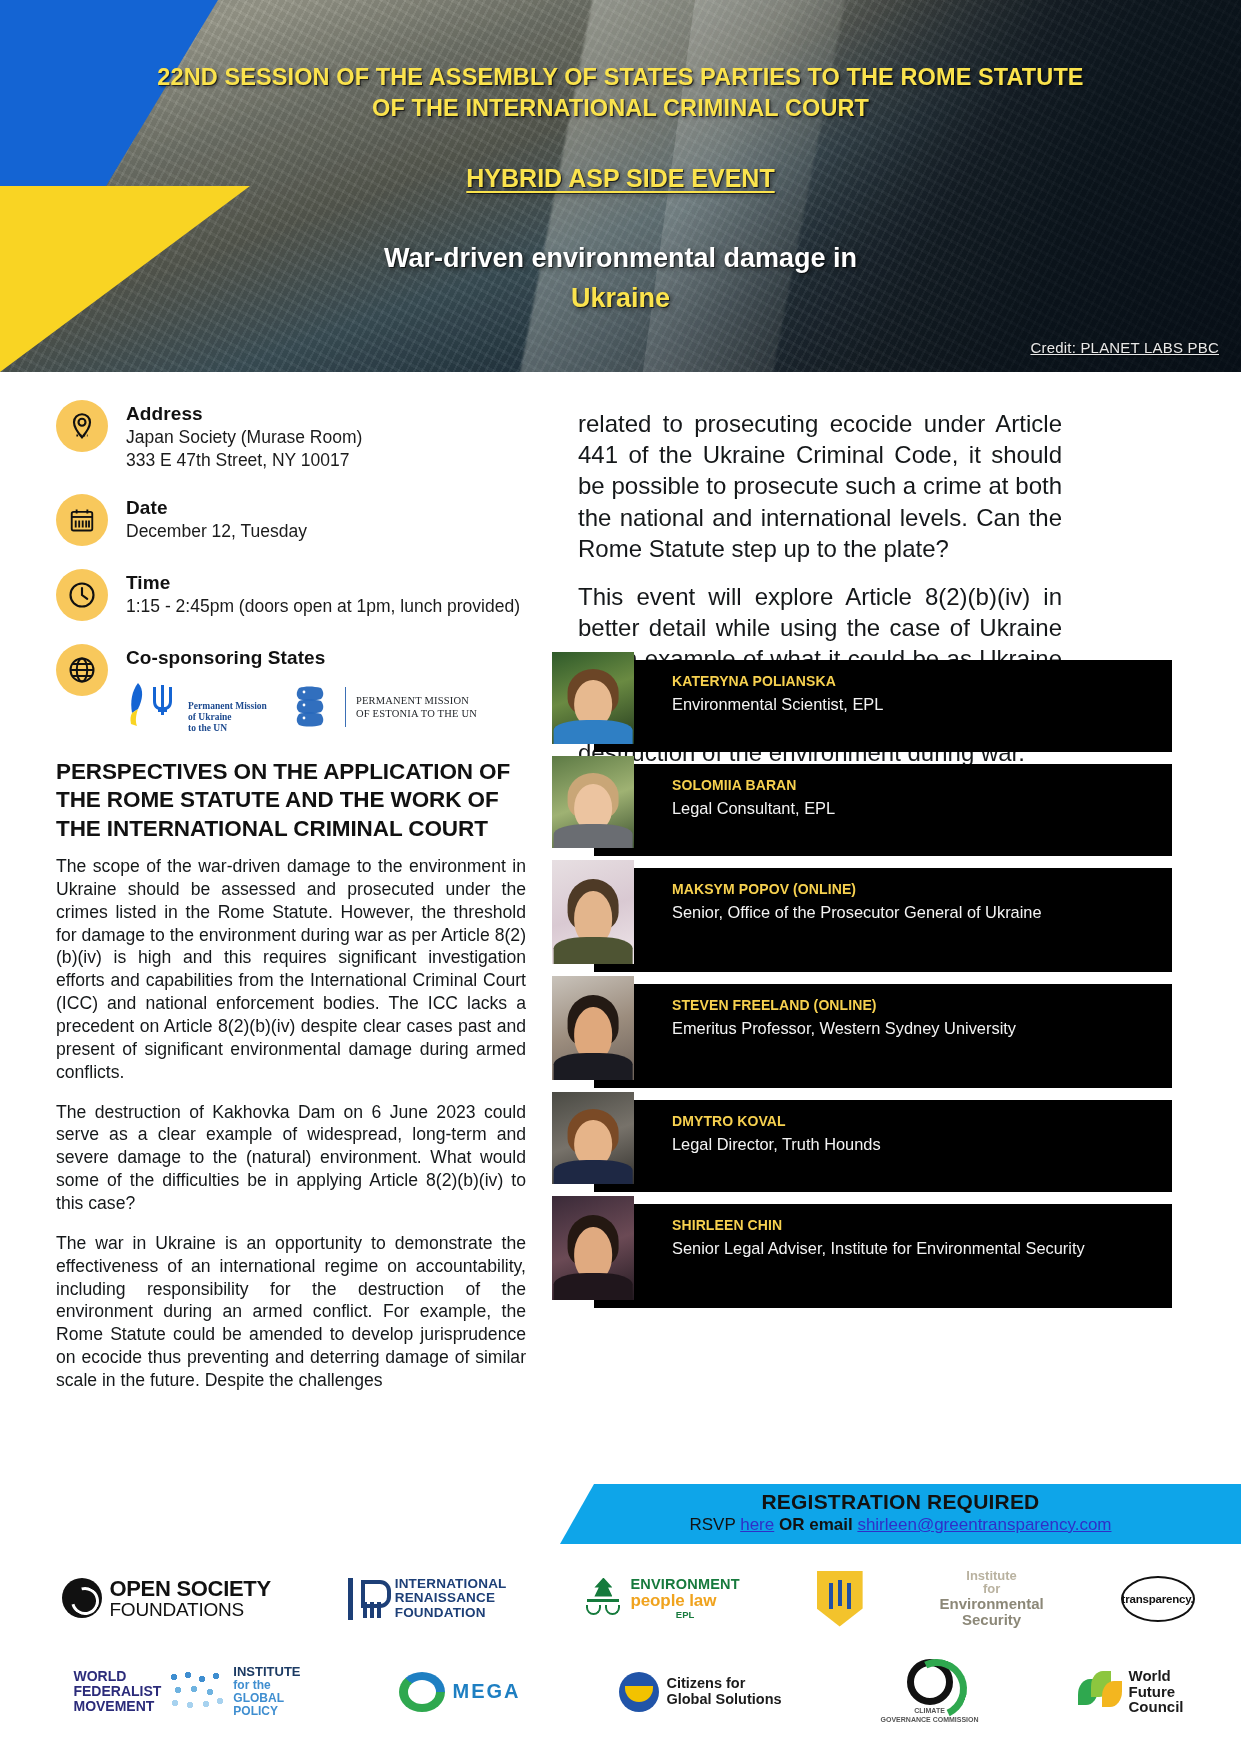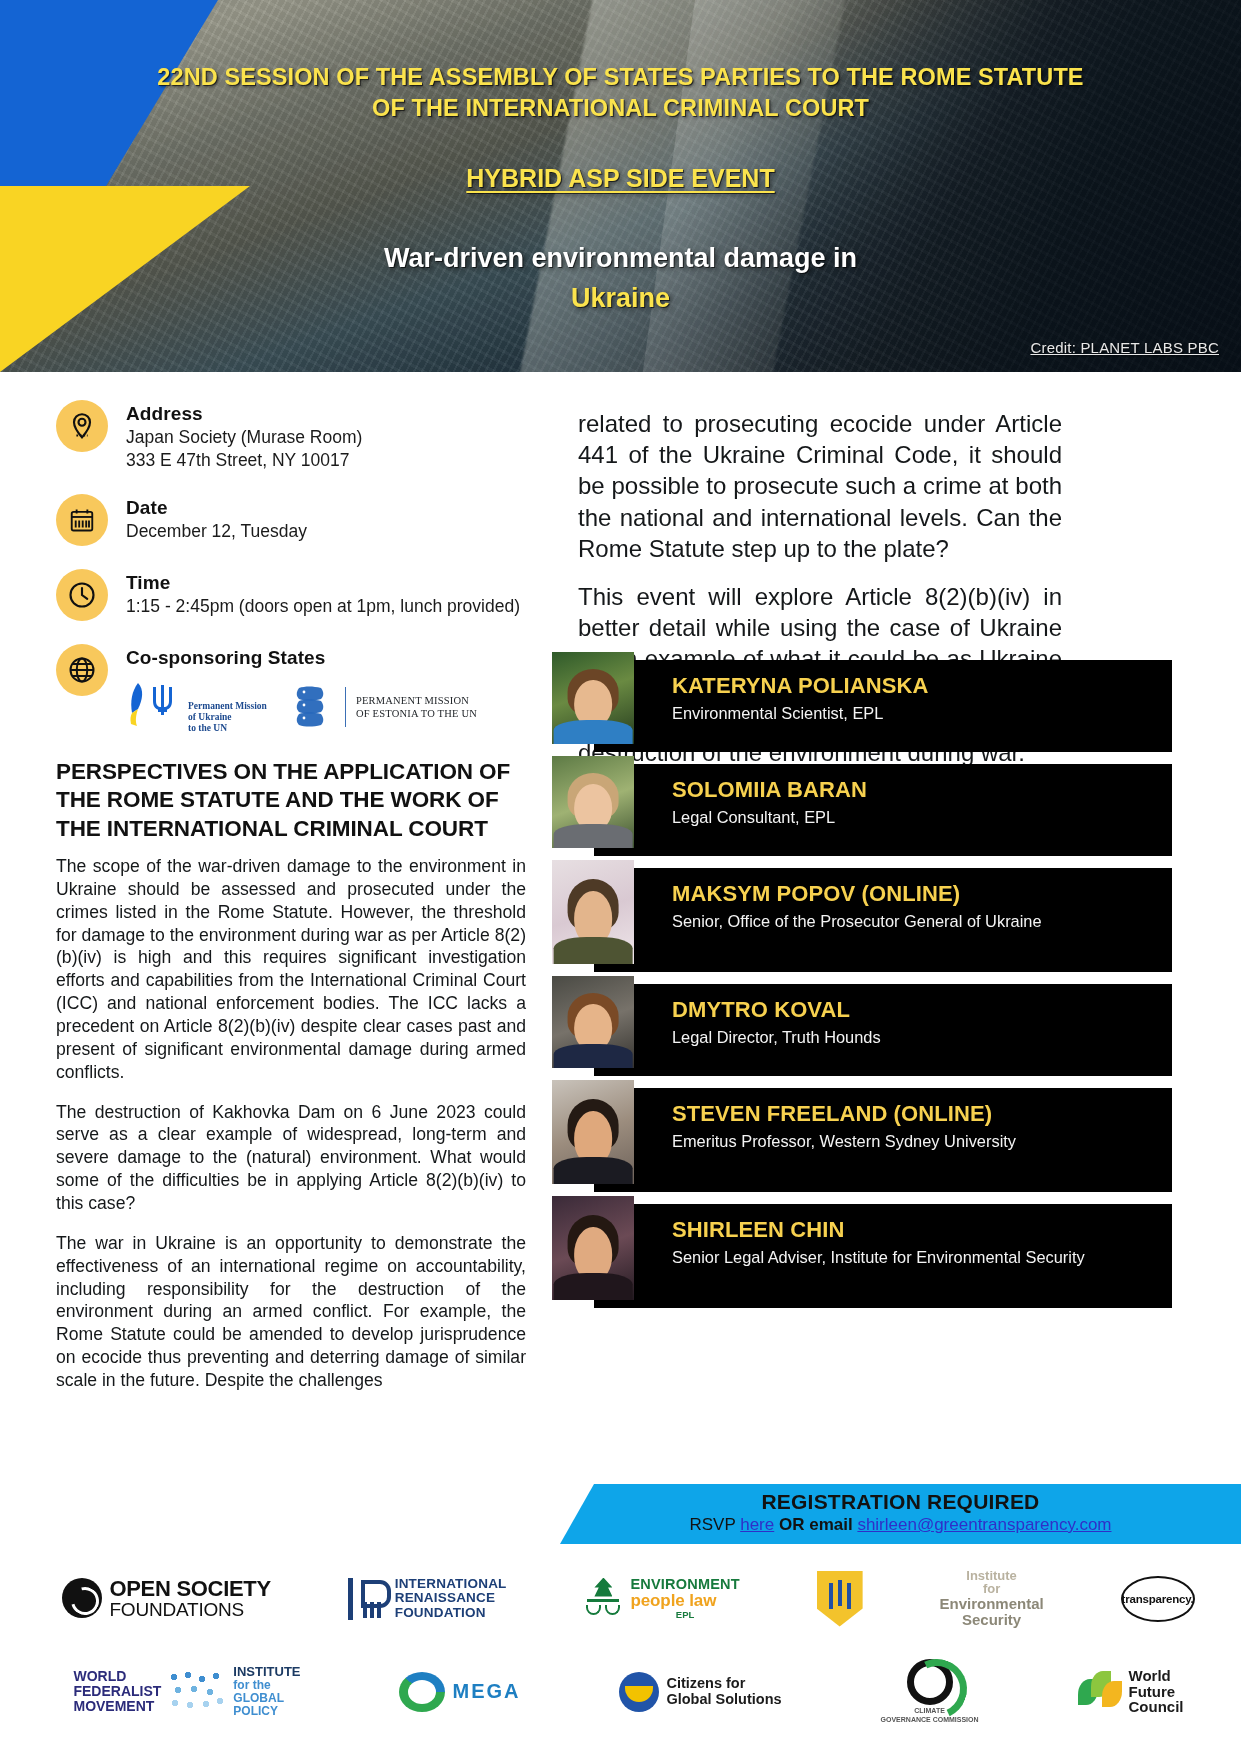--- a/index.html
+++ b/index.html
@@ -272,21 +272,21 @@
   .speaker-info {
     position: absolute;
     left: 120px;
     top: 22px;
     right: 14px;
     z-index: 3;
   }
   .speaker-name {
     color: #f7d14f;
     font-weight: 900;
-    font-size: 22px;
+    font-size: 14px;
     letter-spacing: .1px;
     line-height: 1.1;
     margin-bottom: 5px;
   }
   .speaker-role {
     color: #f4f4f4;
     font-size: 16.4px;
     line-height: 1.22;
   }
   .speaker.tall { height: 112px; }
@@ -760,56 +760,56 @@
             <div class="head" style="background:#e3b58c"></div>
             <div class="torso" style="background:#4e5433"></div>
             </div>
         </div>
         <div class="speaker-info">
           <div class="speaker-name">MAKSYM POPOV (ONLINE)</div>
           <div class="speaker-role">Senior, Office of the Prosecutor General of Ukraine</div>
         </div>
       </div>
 
+      <div class="speaker tall">
+        <div class="speaker-bar"></div>
+        <div class="speaker-photo">
+          <div class="face">
+              <div class="bg" style="background:linear-gradient(160deg,#c9c3bb,#9c8d7e 50%,#6d625a)"></div>
+            <div class="hair" style="background:#241a14"></div>
+            <div class="head" style="background:#dfa87c"></div>
+            <div class="torso" style="background:#1b1b22"></div>
+            </div>
+        </div>
+        <div class="speaker-info">
+          <div class="speaker-name">STEVEN FREELAND (ONLINE)</div>
+          <div class="speaker-role">Emeritus Professor, Western Sydney University</div>
+        </div>
+      </div>
+
       <div class="speaker">
         <div class="speaker-bar"></div>
         <div class="speaker-photo">
           <div class="face">
               <div class="bg" style="background:linear-gradient(160deg,#4a4a44,#77726a 50%,#34322e)"></div>
             <div class="hair" style="background:#7a4a26"></div>
             <div class="head" style="background:#e6b489"></div>
             <div class="torso" style="background:#1e2844"></div>
             </div>
         </div>
         <div class="speaker-info">
           <div class="speaker-name">DMYTRO KOVAL</div>
           <div class="speaker-role">Legal Director, Truth Hounds</div>
         </div>
       </div>
 
       <div class="speaker tall">
         <div class="speaker-bar"></div>
         <div class="speaker-photo">
           <div class="face">
-              <div class="bg" style="background:linear-gradient(160deg,#c9c3bb,#9c8d7e 50%,#6d625a)"></div>
-            <div class="hair" style="background:#241a14"></div>
-            <div class="head" style="background:#dfa87c"></div>
-            <div class="torso" style="background:#1b1b22"></div>
-            </div>
-        </div>
-        <div class="speaker-info">
-          <div class="speaker-name">STEVEN FREELAND (ONLINE)</div>
-          <div class="speaker-role">Emeritus Professor, Western Sydney University</div>
-        </div>
-      </div>
-
-      <div class="speaker tall">
-        <div class="speaker-bar"></div>
-        <div class="speaker-photo">
-          <div class="face">
               <div class="bg" style="background:linear-gradient(160deg,#3a2a38,#6b4a55 50%,#241a22)"></div>
             <div class="hair" style="background:#241812"></div>
             <div class="head" style="background:#e0aa80"></div>
             <div class="torso" style="background:#20161c"></div>
             </div>
         </div>
         <div class="speaker-info">
           <div class="speaker-name">SHIRLEEN CHIN</div>
           <div class="speaker-role">Senior Legal Adviser, Institute for Environmental Security</div>
         </div>

